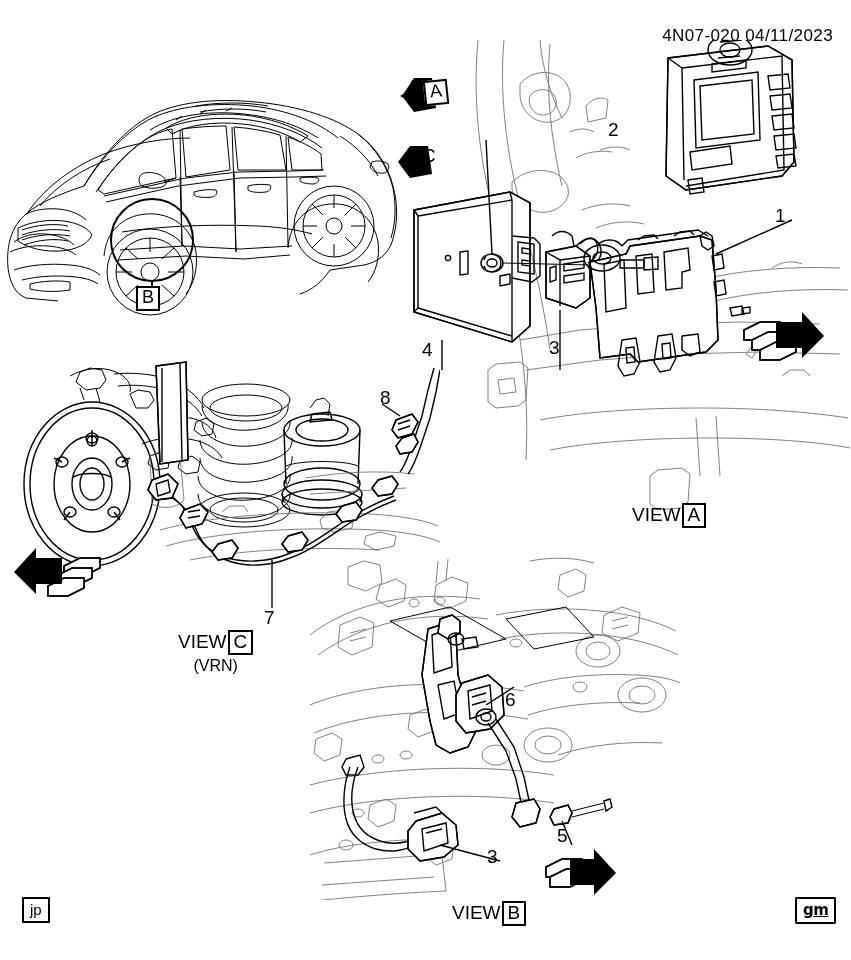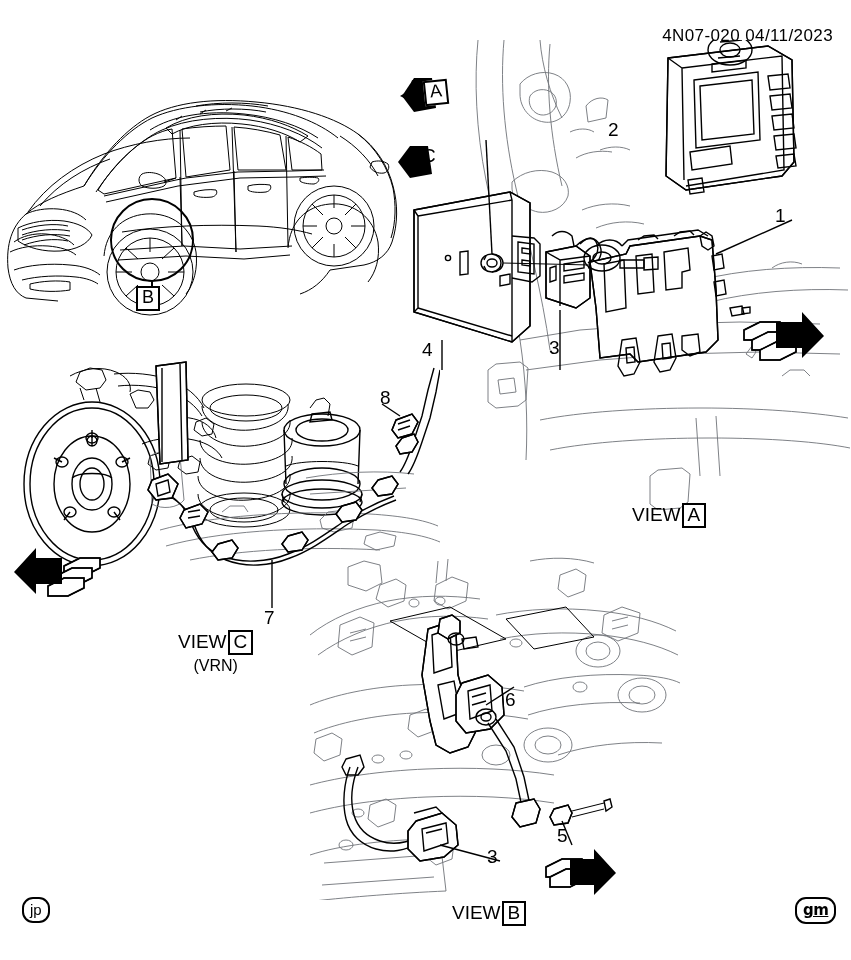--- a/index.html
+++ b/index.html
@@ -22,21 +22,21 @@
   .view-label{font-size:19px;white-space:nowrap;display:flex;
       align-items:center;gap:1px;}
   .view-sub{font-size:16px;text-align:center;}
 
   
   .tag-box{border:2.2px solid #000;background:#fff;font-size:18px;
            padding:0 4px 1px 4px;line-height:1.1;display:inline-block;}
   .plain-letter{font-size:19px;}
 
   
-  .stamp{border:2.4px solid #000;border-radius:11px;background:#fff;
+  .stamp{border:2.4px solid #000;border-radius:1px;background:#fff;
          font-size:15px;padding:2px 6px 3px 6px;line-height:1;}
   .stamp.gm{font-family:"DejaVu Sans",sans-serif;font-weight:700;
             letter-spacing:-.5px;}
 
   svg{display:block;}
   .ln{fill:none;stroke:#000;}
   .thin{stroke-width:1;}
   .med{stroke-width:1.4;}
   .thick{stroke-width:2;}
   .ghost{fill:none;stroke:#6f7378;stroke-width:.9;}

